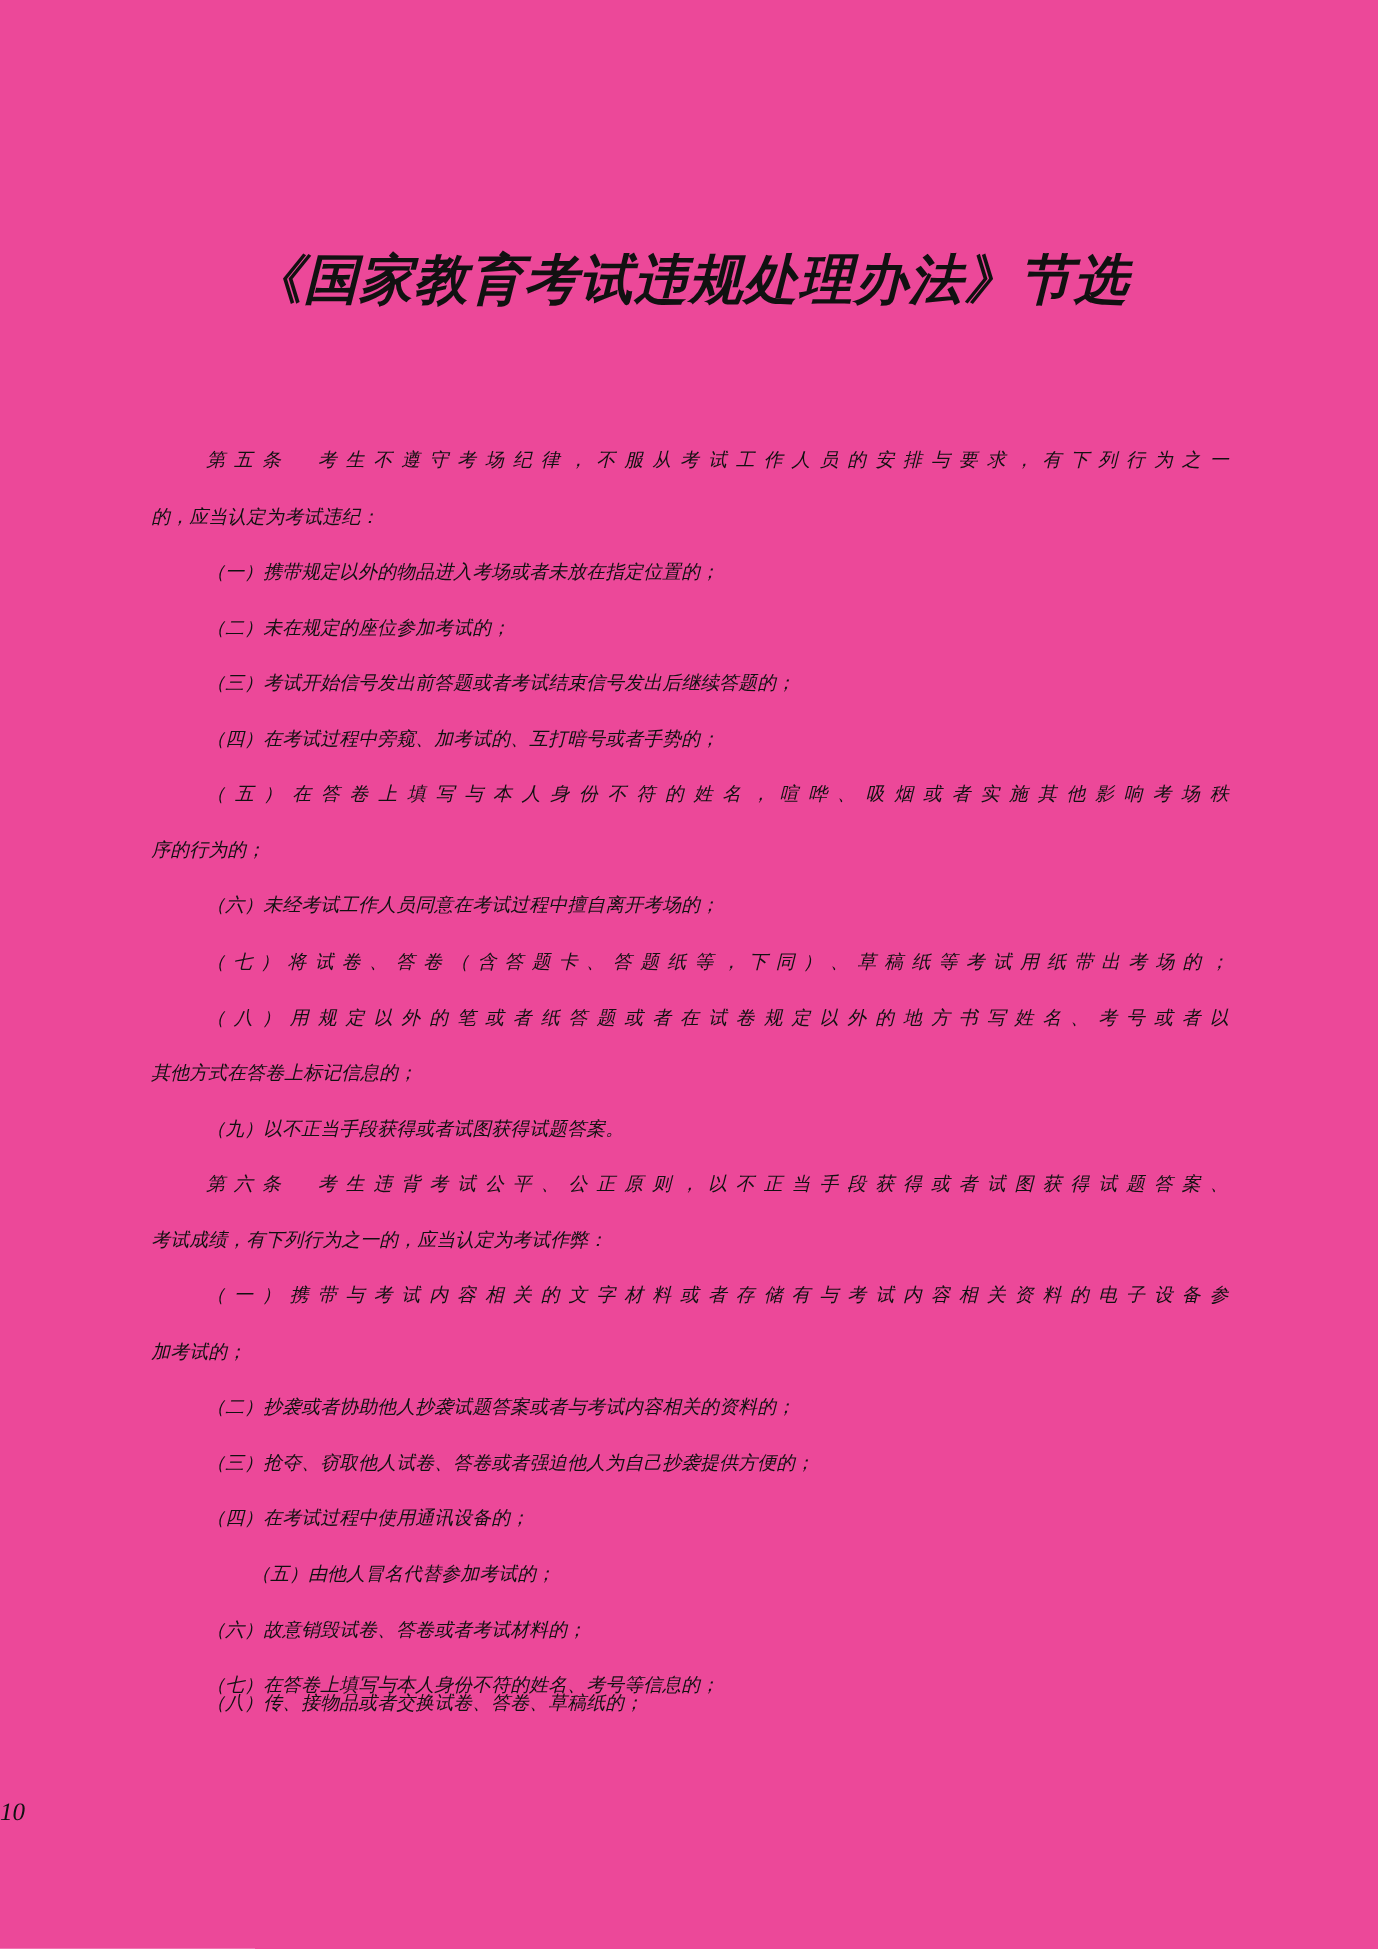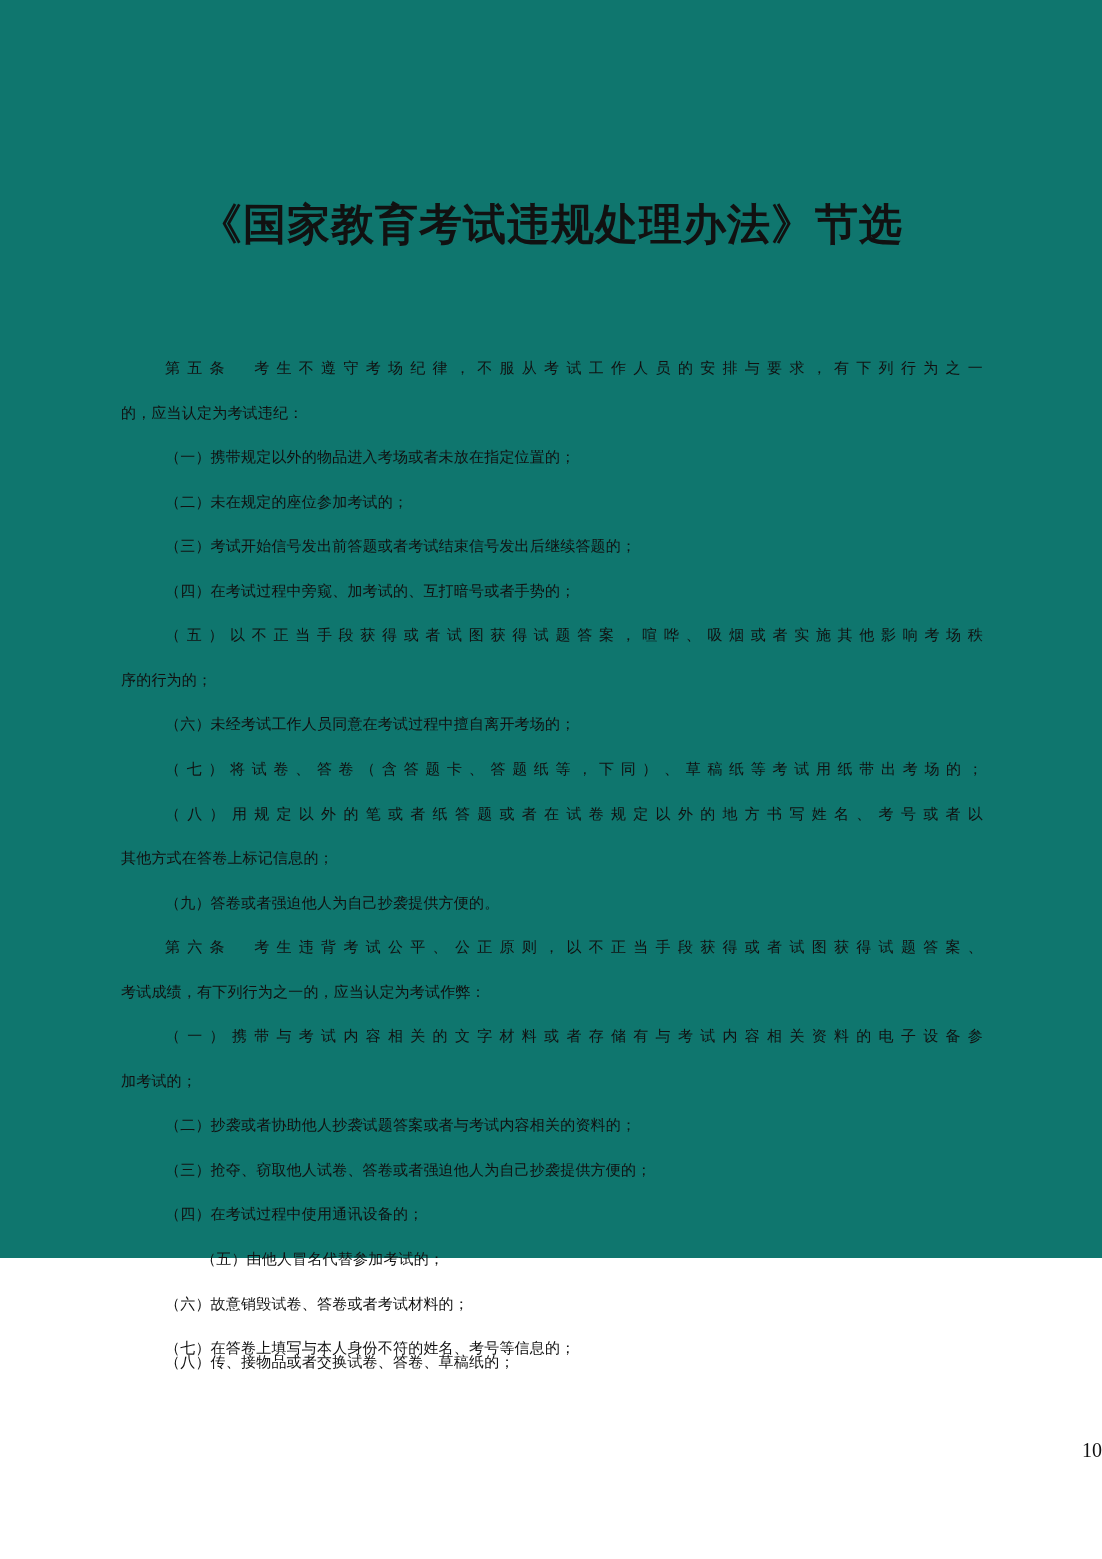--- a/index.html
+++ b/index.html
@@ -1,49 +1,49 @@
 <!DOCTYPE html>
 <html><head>
   <meta charset="utf-8">
   <style>
     html, body { margin: 0; padding: 0; background: #ffffff; }
     body { width: 1102px; height: 1559px; position: relative; overflow: hidden;
            font-family: "DejaVu Serif", "Liberation Serif", serif; color: #111111; }
-    .page { position: absolute; left: 0; top: 0; width: 1102px; height: 1258px; background: #0f766e; }
+    .page { position: absolute; left: 0; top: 0; width: 1102px; height: 1559px; background: #ec4899; font-style: italic; }
     .title { position: absolute; left: 0; top: 196px; width: 1102px; text-align: center;
              font-size: 43px; font-weight: bold; letter-spacing: 1px; line-height: 56px; }
     .subtitle { position: absolute; left: 0; top: 262px; width: 1102px; text-align: center;
                 font-size: 23px; font-weight: bold; line-height: 32px; letter-spacing: 1px; }
     .line { position: absolute; left: 121px; width: 862px; font-size: 15px; line-height: 30px;
             white-space: nowrap; letter-spacing: 0.2px; }
     .line.indent { left: 165px; width: 818px; }
     .just { text-align: justify; text-align-last: justify; }
-    .page-number { position: absolute; left: 0; top: 1436px; width: 1102px; text-align: right;
+    .page-number { position: absolute; left: 0; top: 1436px; width: 1102px; text-align: left;
                    font-size: 20px; line-height: 28px; font-family: "Liberation Serif", serif; }
   </style>
 </head>
 <body>
 
 <div class="page">
   <div class="title">《国家教育考试违规处理办法》节选</div>
 
   <div id="body-lines">
     <div class="line indent just" style="top: 353px;">第五条　考生不遵守考场纪律，不服从考试工作人员的安排与要求，有下列行为之一</div>
     <div class="line" style="top: 397.55px;">的，应当认定为考试违纪：</div>
     <div class="line indent" style="top: 442.1px;">（一）携带规定以外的物品进入考场或者未放在指定位置的；</div>
     <div class="line indent" style="top: 486.65px;">（二）未在规定的座位参加考试的；</div>
     <div class="line indent" style="top: 531.2px;">（三）考试开始信号发出前答题或者考试结束信号发出后继续答题的；</div>
     <div class="line indent" style="top: 575.75px;">（四）在考试过程中旁窥、加考试的、互打暗号或者手势的；</div>
-    <div class="line indent just" style="top: 620.3px;">（五）以不正当手段获得或者试图获得试题答案，喧哗、吸烟或者实施其他影响考场秩</div>
+    <div class="line indent just" style="top: 620.3px;">（五）在答卷上填写与本人身份不符的姓名，喧哗、吸烟或者实施其他影响考场秩</div>
     <div class="line" style="top: 664.85px;">序的行为的；</div>
     <div class="line indent" style="top: 709.4px;">（六）未经考试工作人员同意在考试过程中擅自离开考场的；</div>
     <div class="line indent just" style="top: 753.95px;">（七）将试卷、答卷（含答题卡、答题纸等，下同）、草稿纸等考试用纸带出考场的；</div>
     <div class="line indent just" style="top: 798.5px;">（八）用规定以外的笔或者纸答题或者在试卷规定以外的地方书写姓名、考号或者以</div>
     <div class="line" style="top: 843.05px;">其他方式在答卷上标记信息的；</div>
-    <div class="line indent" style="top: 887.6px;">（九）答卷或者强迫他人为自己抄袭提供方便的。</div>
+    <div class="line indent" style="top: 887.6px;">（九）以不正当手段获得或者试图获得试题答案。</div>
     <div class="line indent just" style="top: 932.15px;">第六条　考生违背考试公平、公正原则，以不正当手段获得或者试图获得试题答案、</div>
     <div class="line" style="top: 976.7px;">考试成绩，有下列行为之一的，应当认定为考试作弊：</div>
     <div class="line indent just" style="top: 1021.25px;">（一）携带与考试内容相关的文字材料或者存储有与考试内容相关资料的电子设备参</div>
     <div class="line" style="top: 1065.8px;">加考试的；</div>
     <div class="line indent" style="top: 1110.35px;">（二）抄袭或者协助他人抄袭试题答案或者与考试内容相关的资料的；</div>
     <div class="line indent" style="top: 1154.9px;">（三）抢夺、窃取他人试卷、答卷或者强迫他人为自己抄袭提供方便的；</div>
     <div class="line indent" style="top: 1199.45px;">（四）在考试过程中使用通讯设备的；</div>
     <div class="line indent" style="top: 1244px; margin-left: 36px;">（五）由他人冒名代替参加考试的；</div>
     <div class="line indent" style="top: 1288.55px;">（六）故意销毁试卷、答卷或者考试材料的；</div>
     <div class="line indent" style="top: 1333.1px;">（七）在答卷上填写与本人身份不符的姓名、考号等信息的；</div>

